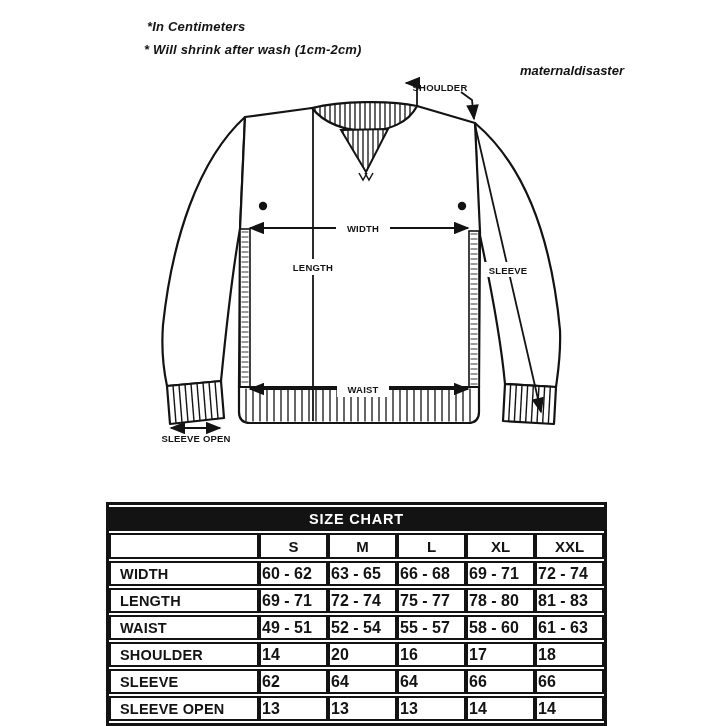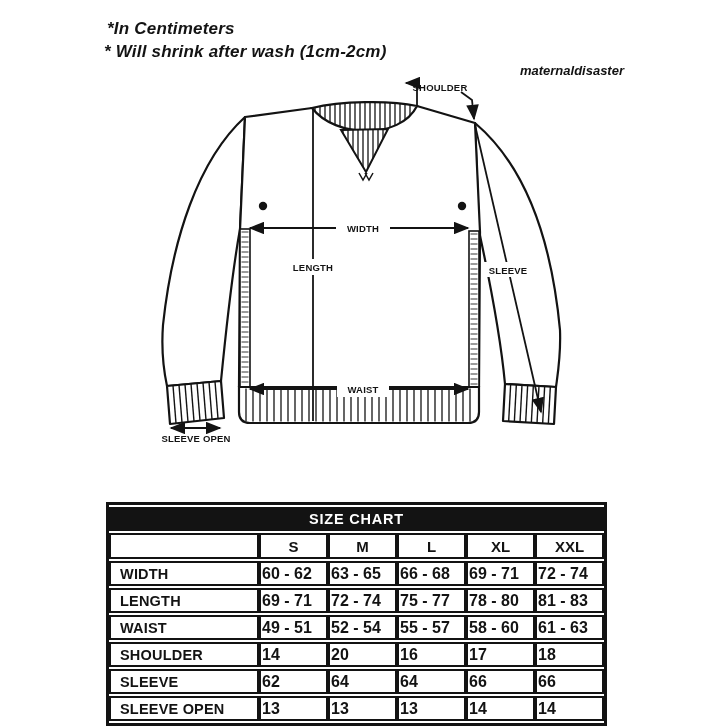--- a/index.html
+++ b/index.html
@@ -1,19 +1,19 @@
 <!DOCTYPE html>
 <html><head>
 <meta charset="utf-8">
 <style>
   html,body{margin:0;padding:0;}
   body{width:726px;height:726px;position:relative;background:#ffffff;
        font-family:"Liberation Sans",sans-serif;color:#131313;overflow:hidden;}
-  .note{position:absolute;font-size:17px;font-weight:bold;font-style:italic;
-        letter-spacing:.2px;white-space:nowrap;}
+  .note{position:absolute;font-size:13px;font-weight:bold;font-style:italic;
+        letter-spacing:.2px;white-space:nowrap;margin-left:40px;}
   .note1{left:107px;top:19px;}
   .note2{left:104px;top:42px;font-style:italic;}
   .brand{position:absolute;top:19px;right:102px;font-size:13px;font-weight:bold;
          font-style:italic;margin-top:44px;}
   svg text{font-family:"Liberation Sans",sans-serif;font-weight:bold;
            font-size:9.5px;fill:#131313;letter-spacing:.2px;}
   #diagram{position:absolute;left:0;top:0;}
 
   
   .size-table{position:absolute;left:106px;top:502px;

